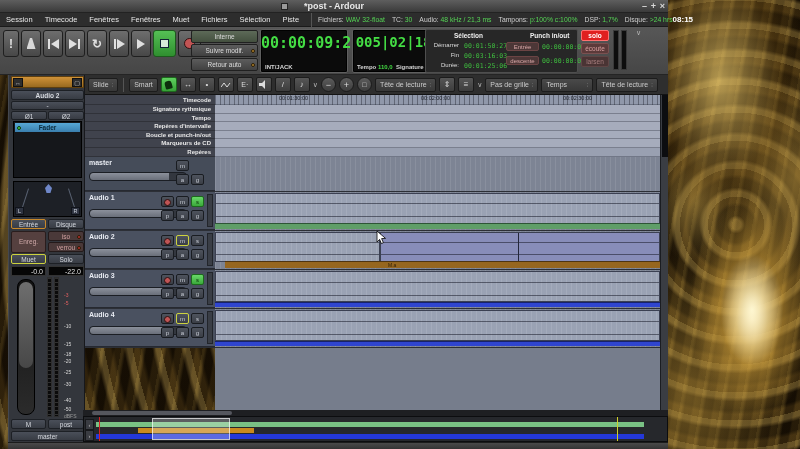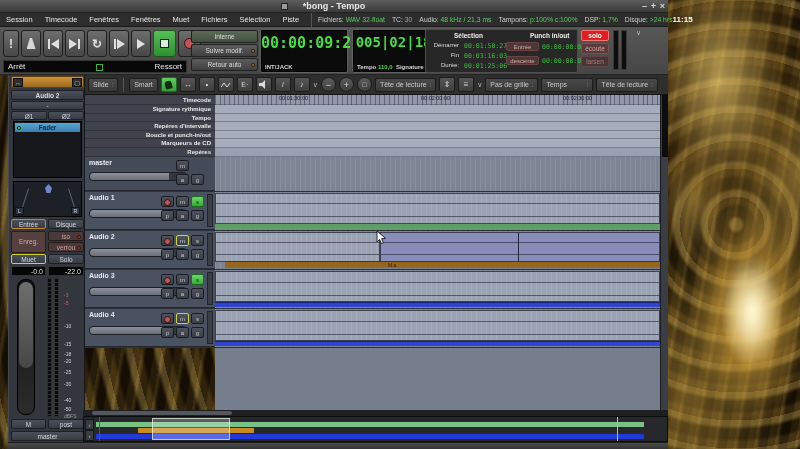--- a/index.html
+++ b/index.html
@@ -125,21 +125,21 @@
 .botborder{left:8px;top:442px;width:660px;height:7px;background:linear-gradient(#4a4a4a,#353535);border-top:1px solid #1c1c1c}
 .cursor{position:absolute;left:376px;top:231px;z-index:50}
 </style>
 </head>
 <body>
 
 <div class="wallpaper"></div>
 
 <div class="abs titlebar">
   <span class="appicon"></span>
-  <span>*bong - Tempo</span>
+  <span>*post - Ardour</span>
   <span class="wctl" style="left:640px">–</span>
   <span class="wctl" style="left:649px">+</span>
   <span class="wctl" style="left:658px">×</span>
 </div>
 
 <div class="abs menubar">
   <span class="menuitem">Session</span>
   <span class="menuitem">Timecode</span>
   <span class="menuitem">Fenêtres</span>
   <span class="menuitem">Fenêtres</span>
@@ -148,21 +148,21 @@
   <span class="menuitem">Sélection</span>
   <span class="menuitem">Piste</span>
   <span class="statuswrap">
     <span class="statusseg"><span>Fichiers:</span> <b>WAV 32-float</b></span>
     <span class="statusseg"><span>TC:</span> <b>30</b></span>
     <span class="statusseg"><span>Audio:</span> <b>48 kHz / 21,3 ms</b></span>
     <span class="statusseg"><span>Tampons:</span> <b>p:100% c:100%</b></span>
     <span class="statusseg"><span>DSP:</span> <b>1,7%</b></span>
     <span class="statusseg"><span>Disque:</span> <b>&gt;24 hrs</b></span>
   </span>
-  <span class="menuclock">11:15</span>
+  <span class="menuclock">08:15</span>
 </div>
 
 <div class="abs transport">
   <div class="tbtnrow">
     <div class="tbt" style="width:16px">!</div>
     <div class="tbt">
         <span class="metro"></span>
       </div>
     <div class="tbt">
         <span class="vbar"></span>
@@ -181,25 +181,20 @@
       </div>
     <div class="tbt">
         <span class="tri-r"></span>
       </div>
     <div class="tbt stop">
         <span class="sq"></span>
       </div>
     <div class="tbt rec">
         <span class="recdotbig"></span>
       </div>
-  </div>
-  <div class="shuttle">
-    <span class="lft">Arrêt</span>
-    <span class="shuttlebox"></span>
-    <span class="rgt">Ressort</span>
   </div>
   <div class="modestack">
     <div class="modebtn first">Interne</div>
     <div class="modebtn"><span>Suivre modif.</span><span class="led"></span></div>
     <div class="modebtn"><span>Retour auto</span><span class="led"></span></div>
   </div>
   <div class="clockpanel" style="left:260px;top:2px;width:88px;height:44px">
     <div class="clockdigits" style="font-size:15px;margin-top:4px">00:00:09:23</div>
     <div class="clocksub">INT/JACK</div>
   </div>

